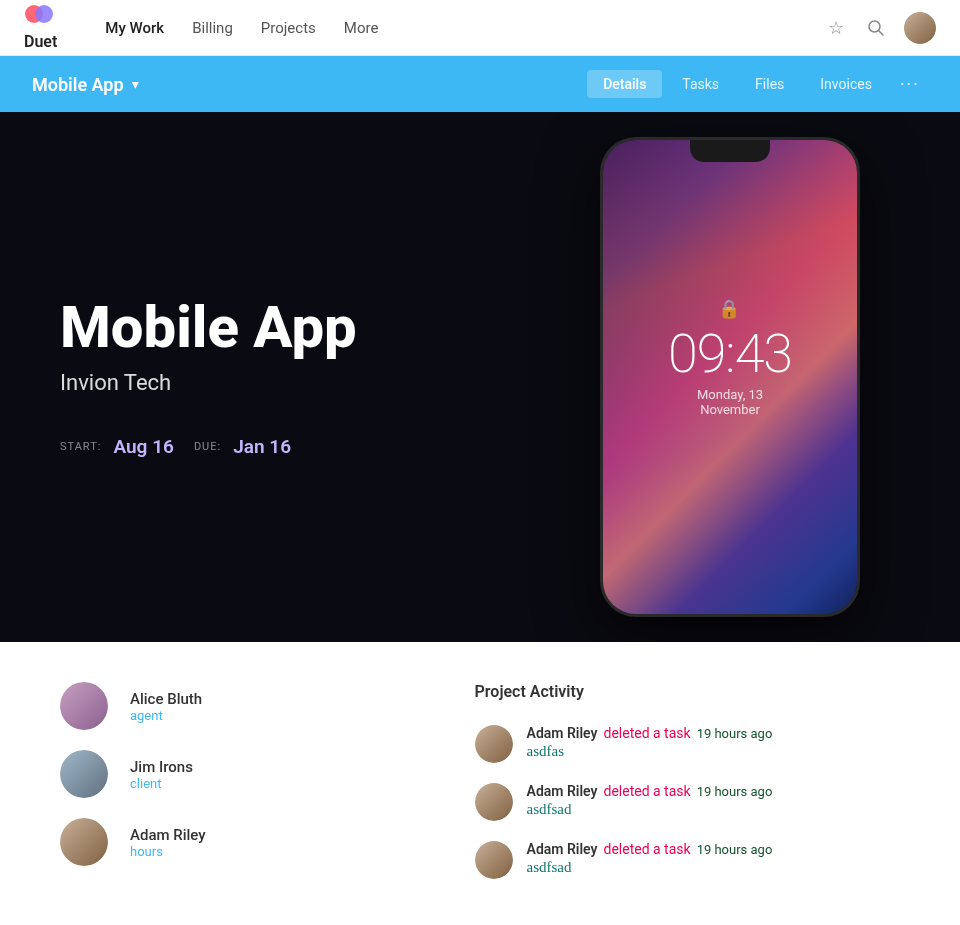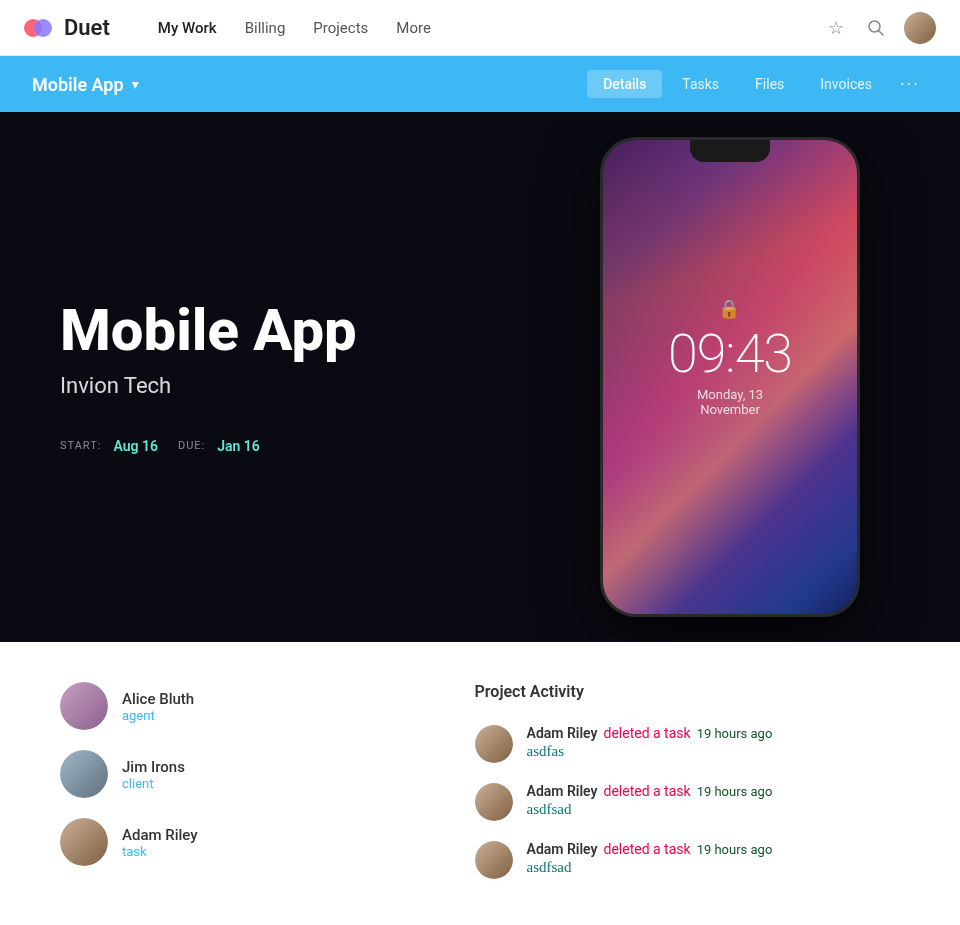--- a/index.html
+++ b/index.html
@@ -4,21 +4,21 @@
   <style>
     * { margin: 0; padding: 0; box-sizing: border-box; }
     body { font-family: -apple-system, BlinkMacSystemFont, 'Segoe UI', Roboto, sans-serif; background: #f5f5f5; width: 960px; min-height: 925px; overflow-x: hidden; }
 
     
     .top-nav {
       display: flex; align-items: center; height: 56px;
       background: #fff; border-bottom: 1px solid #e8e8e8;
       padding: 0 24px; gap: 32px;
     }
-    .logo { display: flex; align-items: center; gap: 8px; font-size: 22px; font-weight: 600; color: #222; margin-right: 16px; }
+    .logo { display: flex; align-items: center; gap: 8px; font-size: 16px; font-weight: 600; color: #222; margin-right: 16px; flex-direction: column; }
     .logo-icon { width: 32px; height: 20px; position: relative; }
     .logo-circle1 { width: 18px; height: 18px; background: #f67; border-radius: 50%; position: absolute; left: 0; top: 1px; }
     .logo-circle2 { width: 18px; height: 18px; background: #87f; border-radius: 50%; position: absolute; left: 10px; top: 1px; opacity: 0.85; }
     .nav-links { display: flex; align-items: center; gap: 28px; flex: 1; }
     .nav-link { font-size: 15px; color: #555; text-decoration: none; cursor: pointer; }
     .nav-link.active { color: #222; font-weight: 500; }
     .nav-right { display: flex; align-items: center; gap: 16px; margin-left: auto; }
     .nav-icon { width: 24px; height: 24px; cursor: pointer; display: flex; align-items: center; justify-content: center; color: #888; font-size: 18px; }
     .avatar-sm { width: 32px; height: 32px; border-radius: 50%; background: #ccc; overflow: hidden; cursor: pointer; }
     .avatar-sm-img { width: 100%; height: 100%; background: linear-gradient(135deg, #c8a882, #a07050); border-radius: 50%; }
@@ -41,21 +41,21 @@
       width: 100%; height: 530px; background: #0a0a12;
       position: relative; overflow: hidden;
       display: flex; align-items: center;
     }
     .hero-content { position: absolute; left: 60px; top: 50%; transform: translateY(-50%); z-index: 2; }
     .hero-title { font-size: 58px; font-weight: 800; color: #fff; line-height: 1.05; margin-bottom: 12px; }
     .hero-subtitle { font-size: 22px; color: rgba(255,255,255,0.85); margin-bottom: 40px; }
     .hero-dates { display: flex; align-items: center; gap: 20px; }
     .hero-date-group { display: flex; align-items: center; gap: 12px; }
     .hero-date-label { font-size: 11px; color: rgba(255,255,255,0.5); text-transform: uppercase; letter-spacing: 1px; }
-    .hero-date-val { font-size: 14px; color: #5eead4; font-weight: 600; }
+    .hero-date-val { font-size: 19px; color: #c4b5fd; font-weight: 600; }
 
     
     .phone-wrap {
       position: absolute; right: 100px; top: 50%; transform: translateY(-50%);
       width: 260px; height: 480px;
     }
     .phone-outer {
       width: 260px; height: 480px; border-radius: 36px;
       background: #1a1a1a; border: 3px solid #2a2a2a;
       position: relative; overflow: hidden;
@@ -89,21 +89,21 @@
     .bottom-content {
       background: #fff; padding: 40px 60px 60px;
       display: flex; gap: 60px;
     }
     .people-section { flex: 1; }
     .activity-section { flex: 1.2; }
     .section-title { font-size: 16px; font-weight: 600; color: #333; margin-bottom: 24px; }
 
     
     .person-item {
-      display: flex; align-items: center; gap: 14px; margin-bottom: 20px;
+      display: flex; align-items: center; gap: 22px; margin-bottom: 20px;
     }
     .person-avatar {
       width: 48px; height: 48px; border-radius: 50%; overflow: hidden; flex-shrink: 0;
       background: #ddd;
     }
     .person-avatar-img { width: 100%; height: 100%; border-radius: 50%; }
     .person-info {}
     .person-name { font-size: 15px; font-weight: 500; color: #333; }
     .person-role { font-size: 13px; color: #3db8f5; }
 
@@ -228,21 +228,21 @@
         <div class="person-role">client</div>
       </div>
     </div>
 
     <div class="person-item">
       <div class="person-avatar">
         <div class="person-avatar-img avatar-adam"></div>
       </div>
       <div class="person-info">
         <div class="person-name">Adam Riley</div>
-        <div class="person-role">task</div>
+        <div class="person-role">hours</div>
       </div>
     </div>
   </div>
 
   <div class="activity-section">
     <div class="section-title">Project Activity</div>
 
     <div class="activity-item">
       <div class="activity-avatar">
         <div class="activity-avatar-img avatar-adam-sm"></div>

